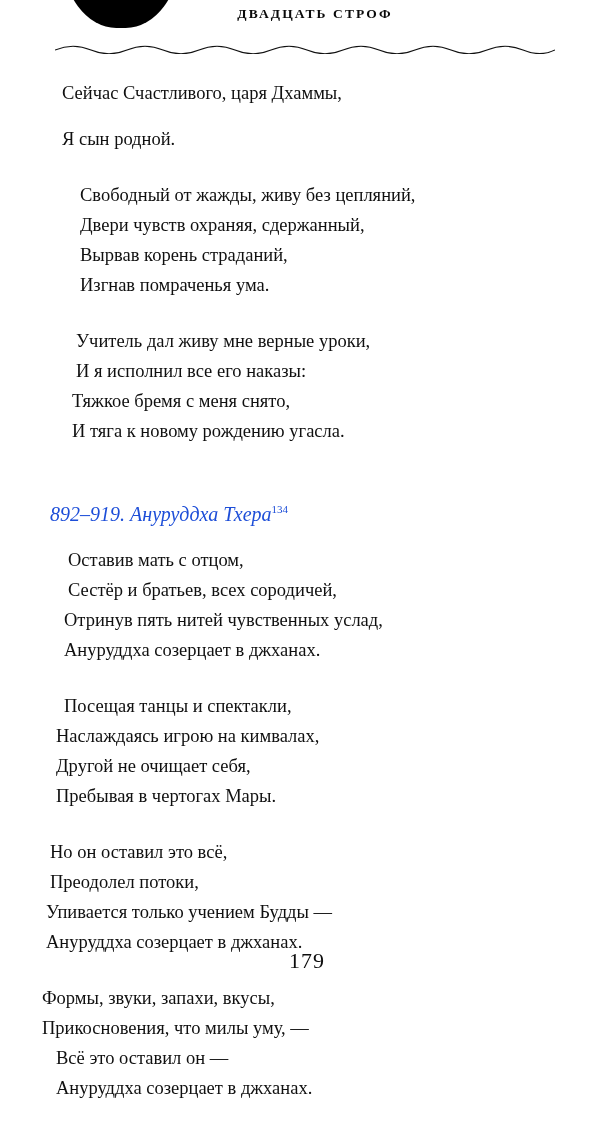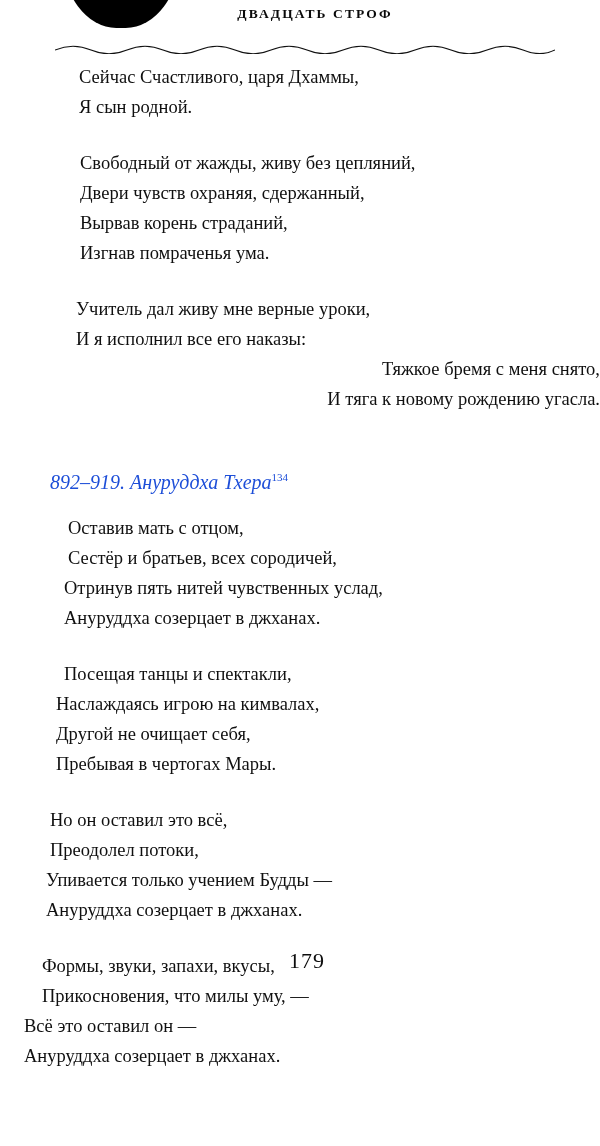--- a/index.html
+++ b/index.html
@@ -75,31 +75,31 @@
     margin: 0 0 26px 0;
   }
   .stanza .line {
     font-size: 18.5px;
     line-height: 30px;
     white-space: pre;
     color: #101010;
   }
 
   
-  .i0 { padding-left: 79px; }
+  .i0 { padding-left: 62px; margin-top: 16px; }
   .i1 { padding-left: 80px; }
   .i2 { padding-left: 76px; }
-  .i3 { padding-left: 72px; text-align: right; }
+  .i3 { padding-left: 72px; }
   .i4 { padding-left: 68px; }
   .i5 { padding-left: 64px; }
   .i6 { padding-left: 56px; }
   .i7 { padding-left: 50px; }
   .i8 { padding-left: 46px; }
   .i9 { padding-left: 42px; }
-  .i10 { padding-left: 24px; }
+  .i10 { padding-left: 56px; }
 
   .section-head {
     font-style: italic;
     font-size: 20px;
     line-height: 30px;
     padding-left: 50px;
     margin: 8px 0 16px 0;
     color: #1d4ed8;
   }
   .section-head sup {

